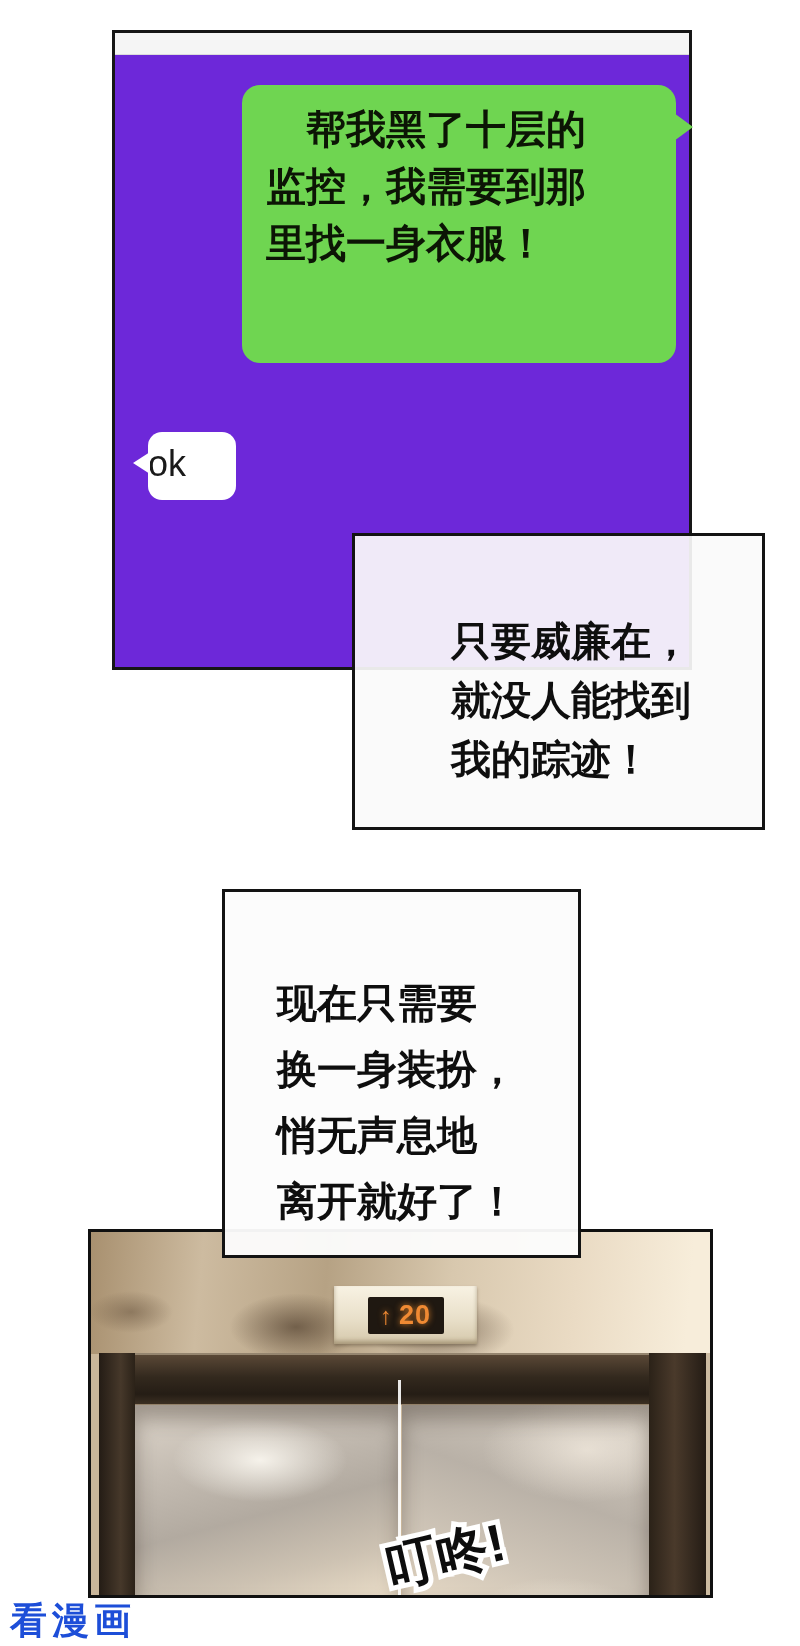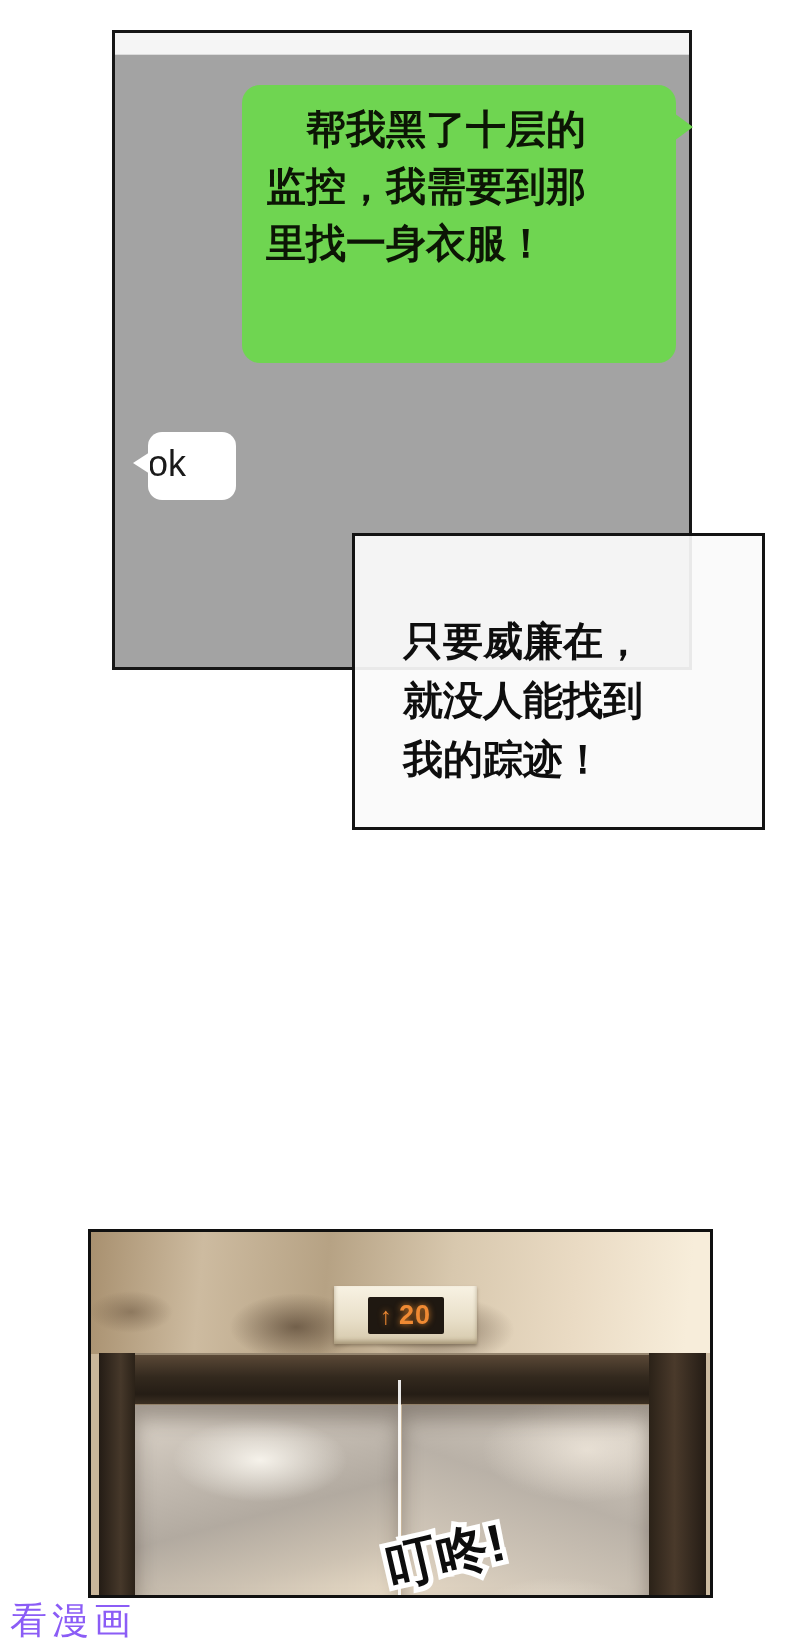--- a/index.html
+++ b/index.html
@@ -5,21 +5,21 @@
   html,body{margin:0;padding:0;background:#ffffff;}
   .page{
     position:relative;width:800px;height:1646px;overflow:hidden;
     background:#ffffff;
     font-family:"Liberation Sans","DejaVu Sans",sans-serif;
     color:#111;
   }
   
   .chat-panel{
     position:absolute;left:112px;top:30px;width:580px;height:640px;
-    box-sizing:border-box;border:3px solid #161616;background:#a3a3a3;z-index:1;
+    box-sizing:border-box;border:3px solid #161616;background:#6d28d9;z-index:1;
   }
   .chat-topbar{
     position:absolute;left:0;top:0;right:0;height:21px;
     background:#f5f5f5;border-bottom:1px solid #dcdcdc;
   }
   .bubble{position:absolute;box-sizing:border-box;}
   .bubble p{margin:0;white-space:pre-line;}
   .bubble.out{
     left:127px;top:52px;width:434px;height:278px;border-radius:18px;
     background:var(--green,#6fd551);
@@ -44,21 +44,21 @@
     border-right:17px solid #ffffff;
   }
   
   .narr{
     position:absolute;box-sizing:border-box;border:3px solid #131313;z-index:3;
   }
   .narr p{margin:0;white-space:pre-line;font-weight:600;color:#0e0e0e;}
   .box1{
     left:352px;top:533px;width:413px;height:297px;background:rgba(250,250,250,0.93);
   }
-  .box1 p{padding:76px 0 0 48px;font-size:40px;line-height:59px;}
+  .box1 p{padding:76px 0 0 48px;font-size:40px;line-height:59px;margin-left:48px;}
   .box2{
     left:222px;top:889px;width:359px;height:369px;background:rgba(252,252,252,0.96);
   }
   .box2 p{padding:78px 0 0 52px;font-size:40px;line-height:66px;}
   
   .photo{
     position:absolute;left:88px;top:1229px;width:625px;height:369px;margin:0;
     box-sizing:border-box;border:3px solid #101010;overflow:hidden;z-index:1;
     background:#c9b69a;
   }
@@ -131,21 +131,21 @@
   .sfx span{display:block;}
   .sfx .stroke{
     position:absolute;left:0;top:0;color:#ffffff;
     -webkit-text-stroke:10px #ffffff;
     text-shadow:0 0 2px #fff,0 0 2px #fff;
   }
   .sfx .fill{position:relative;color:#0d0d0d;}
   
   .watermark{
     position:absolute;left:10px;top:1596px;z-index:2;
-    font-size:37px;color:#8b5cf6;letter-spacing:5px;font-weight:400;
+    font-size:37px;color:#1d4ed8;letter-spacing:5px;font-weight:700;
   }
 </style>
 </head>
 <body>
 
 <div class="page">
 
   <section class="chat-panel">
     <div class="chat-topbar"></div>
 
@@ -161,20 +161,26 @@
       <p>ok</p>
     </div>
   </section>
 
   <section class="narr box1">
     <p>只要威廉在，
 就没人能找到
 我的踪迹！</p>
   </section>
 
+  <section class="narr box2">
+    <p>现在只需要
+换一身装扮，
+悄无声息地
+离开就好了！</p>
+  </section>
 
   <figure class="photo">
     <div class="marble-top">
       <div class="display-plate">
         <div class="floor-display">
           <span class="arrow">↑</span>
           <span class="floor">20</span>
         </div>
       </div>
     </div>

